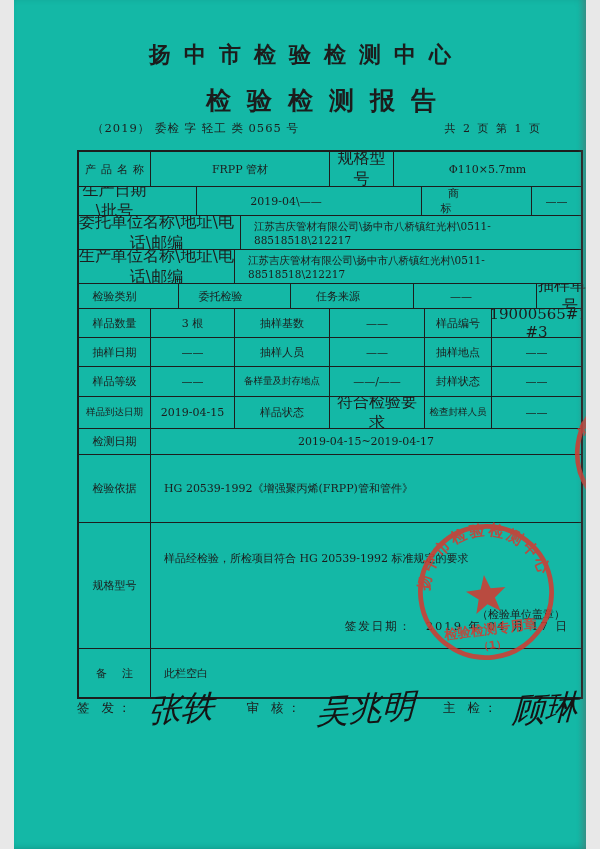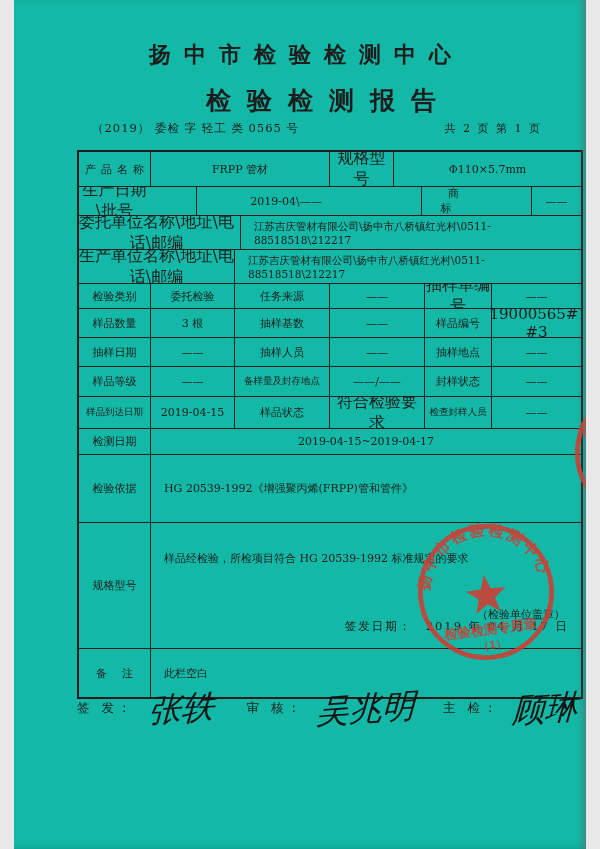--- a/index.html
+++ b/index.html
@@ -79,21 +79,21 @@
     <div class="tr" style="height:33px;gap:6px;">
       <div class="td wide-lab small">委托单位名称\地址\电话\邮编</div>
       <div class="td fill left company">江苏吉庆管材有限公司\扬中市八桥镇红光村\0511-88518518\212217</div>
     </div>
 
     <div class="tr" style="height:33px;">
       <div class="td wide-lab small">生产单位名称\地址\电话\邮编</div>
       <div class="td fill left company">江苏吉庆管材有限公司\扬中市八桥镇红光村\0511-88518518\212217</div>
     </div>
 
-    <div class="tr" style="height:24px;">
+    <div class="tr" style="height:24px;gap:28px;">
       <div class="td cA">检验类别</div>
       <div class="td cB">委托检验</div>
       <div class="td cC">任务来源</div>
       <div class="td cD">——</div>
       <div class="td cE small">抽样单编号</div>
       <div class="td fill">——</div>
     </div>
 
     <div class="tr" style="height:28px;">
       <div class="td cA">样品数量</div>

